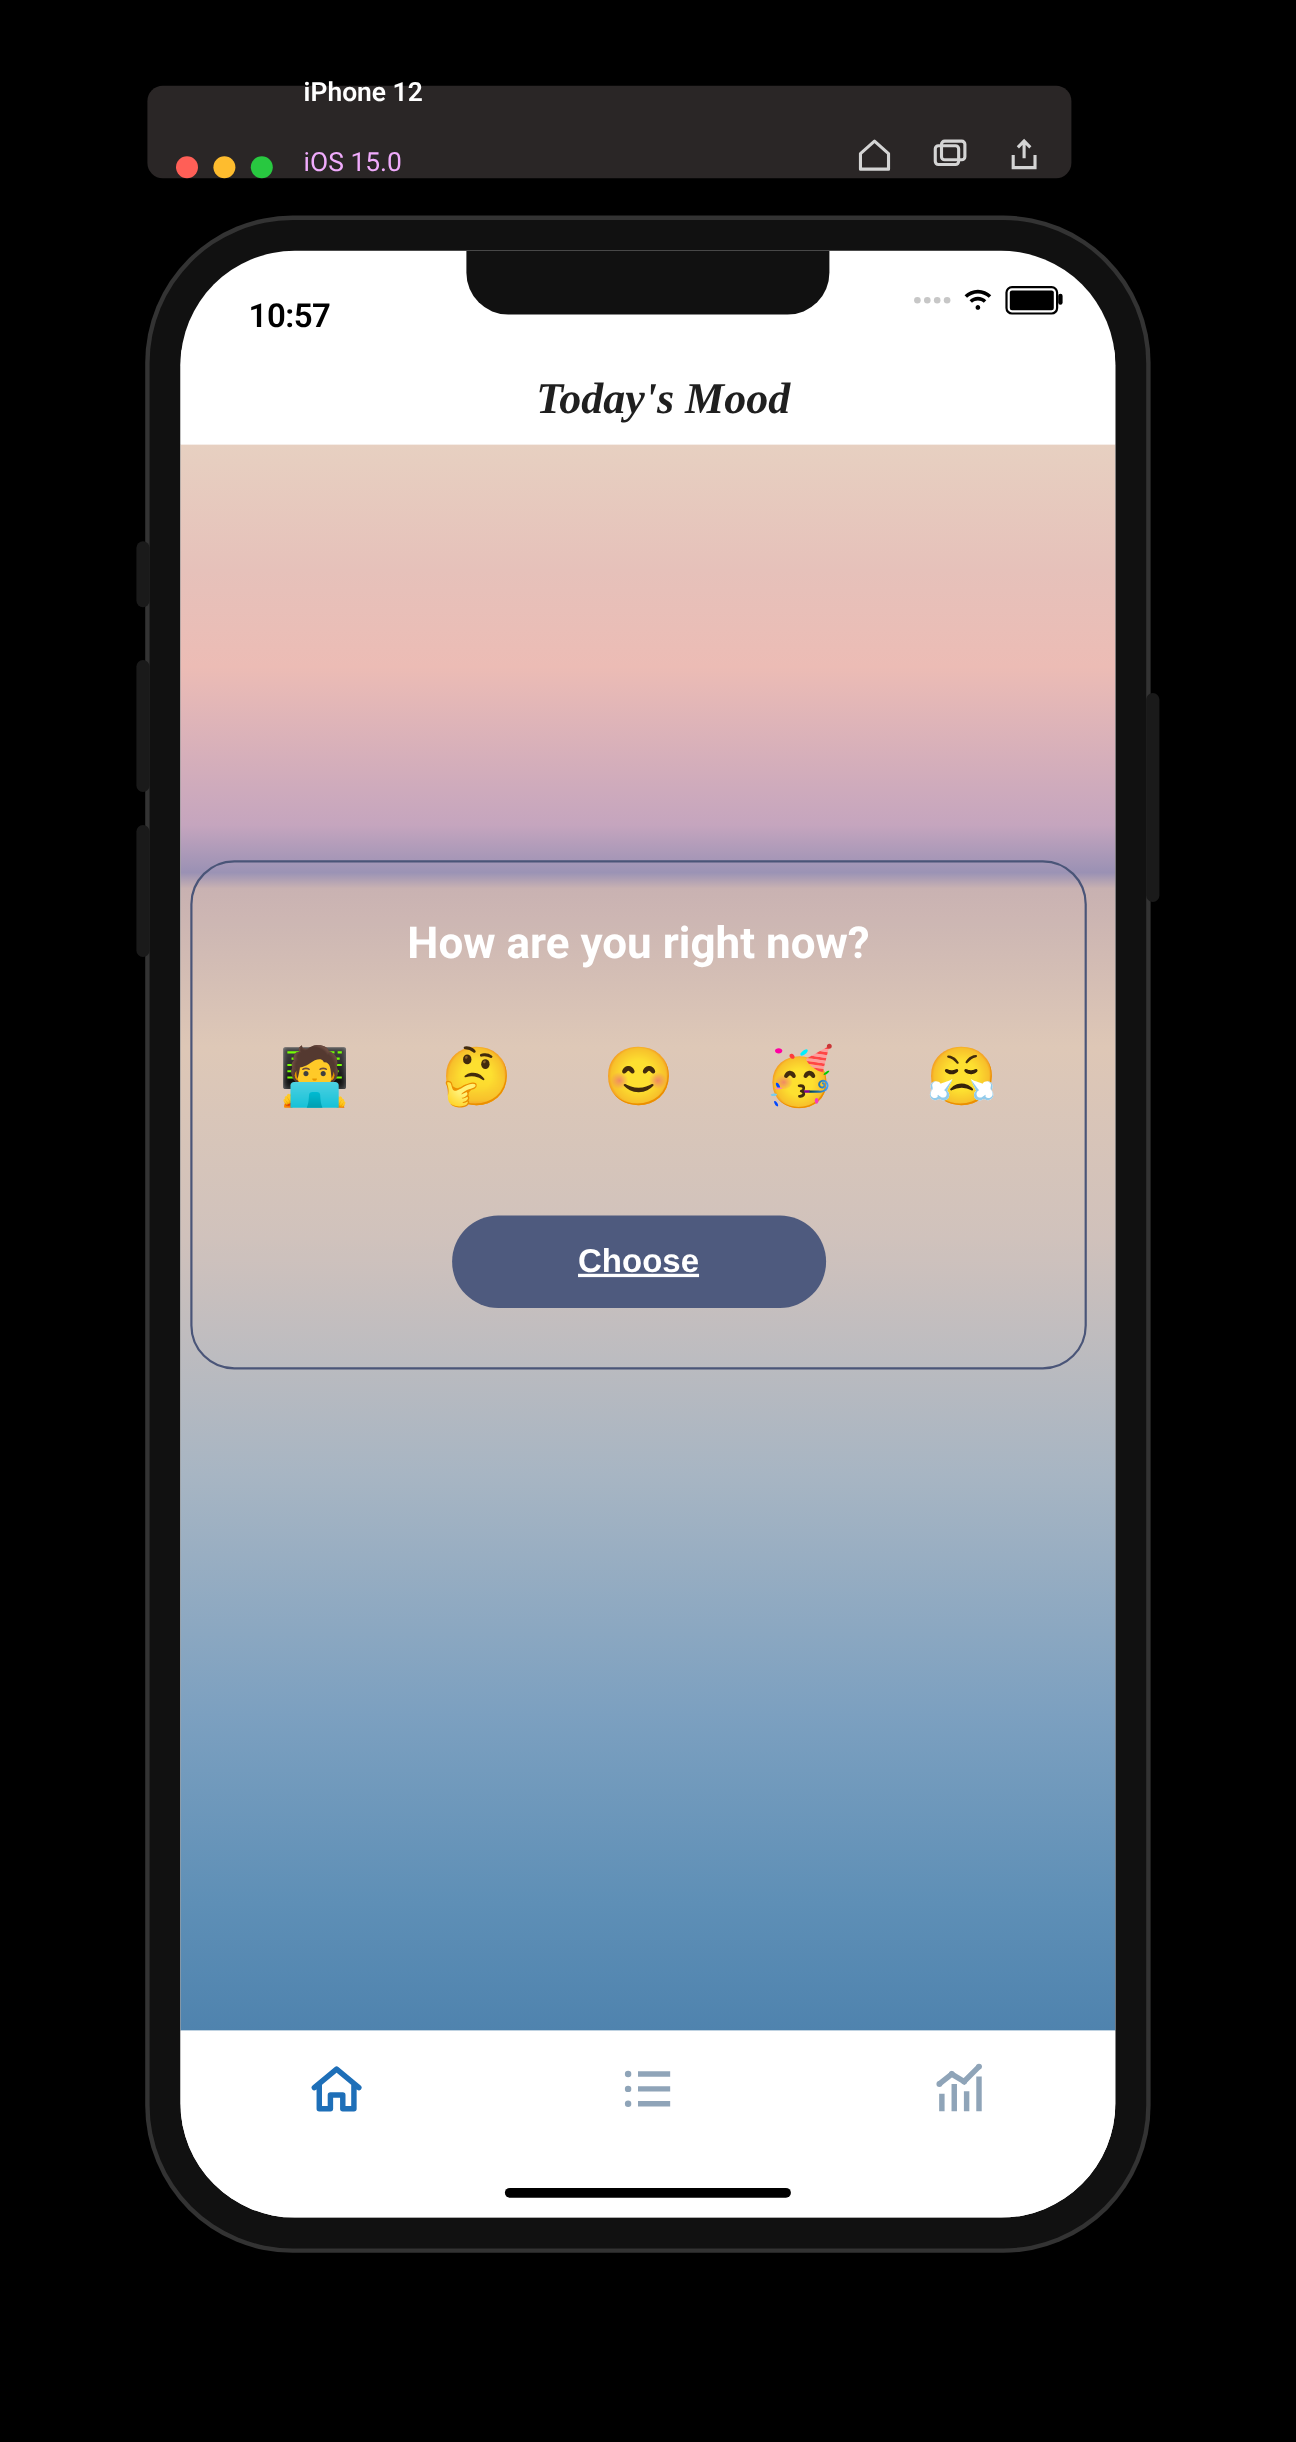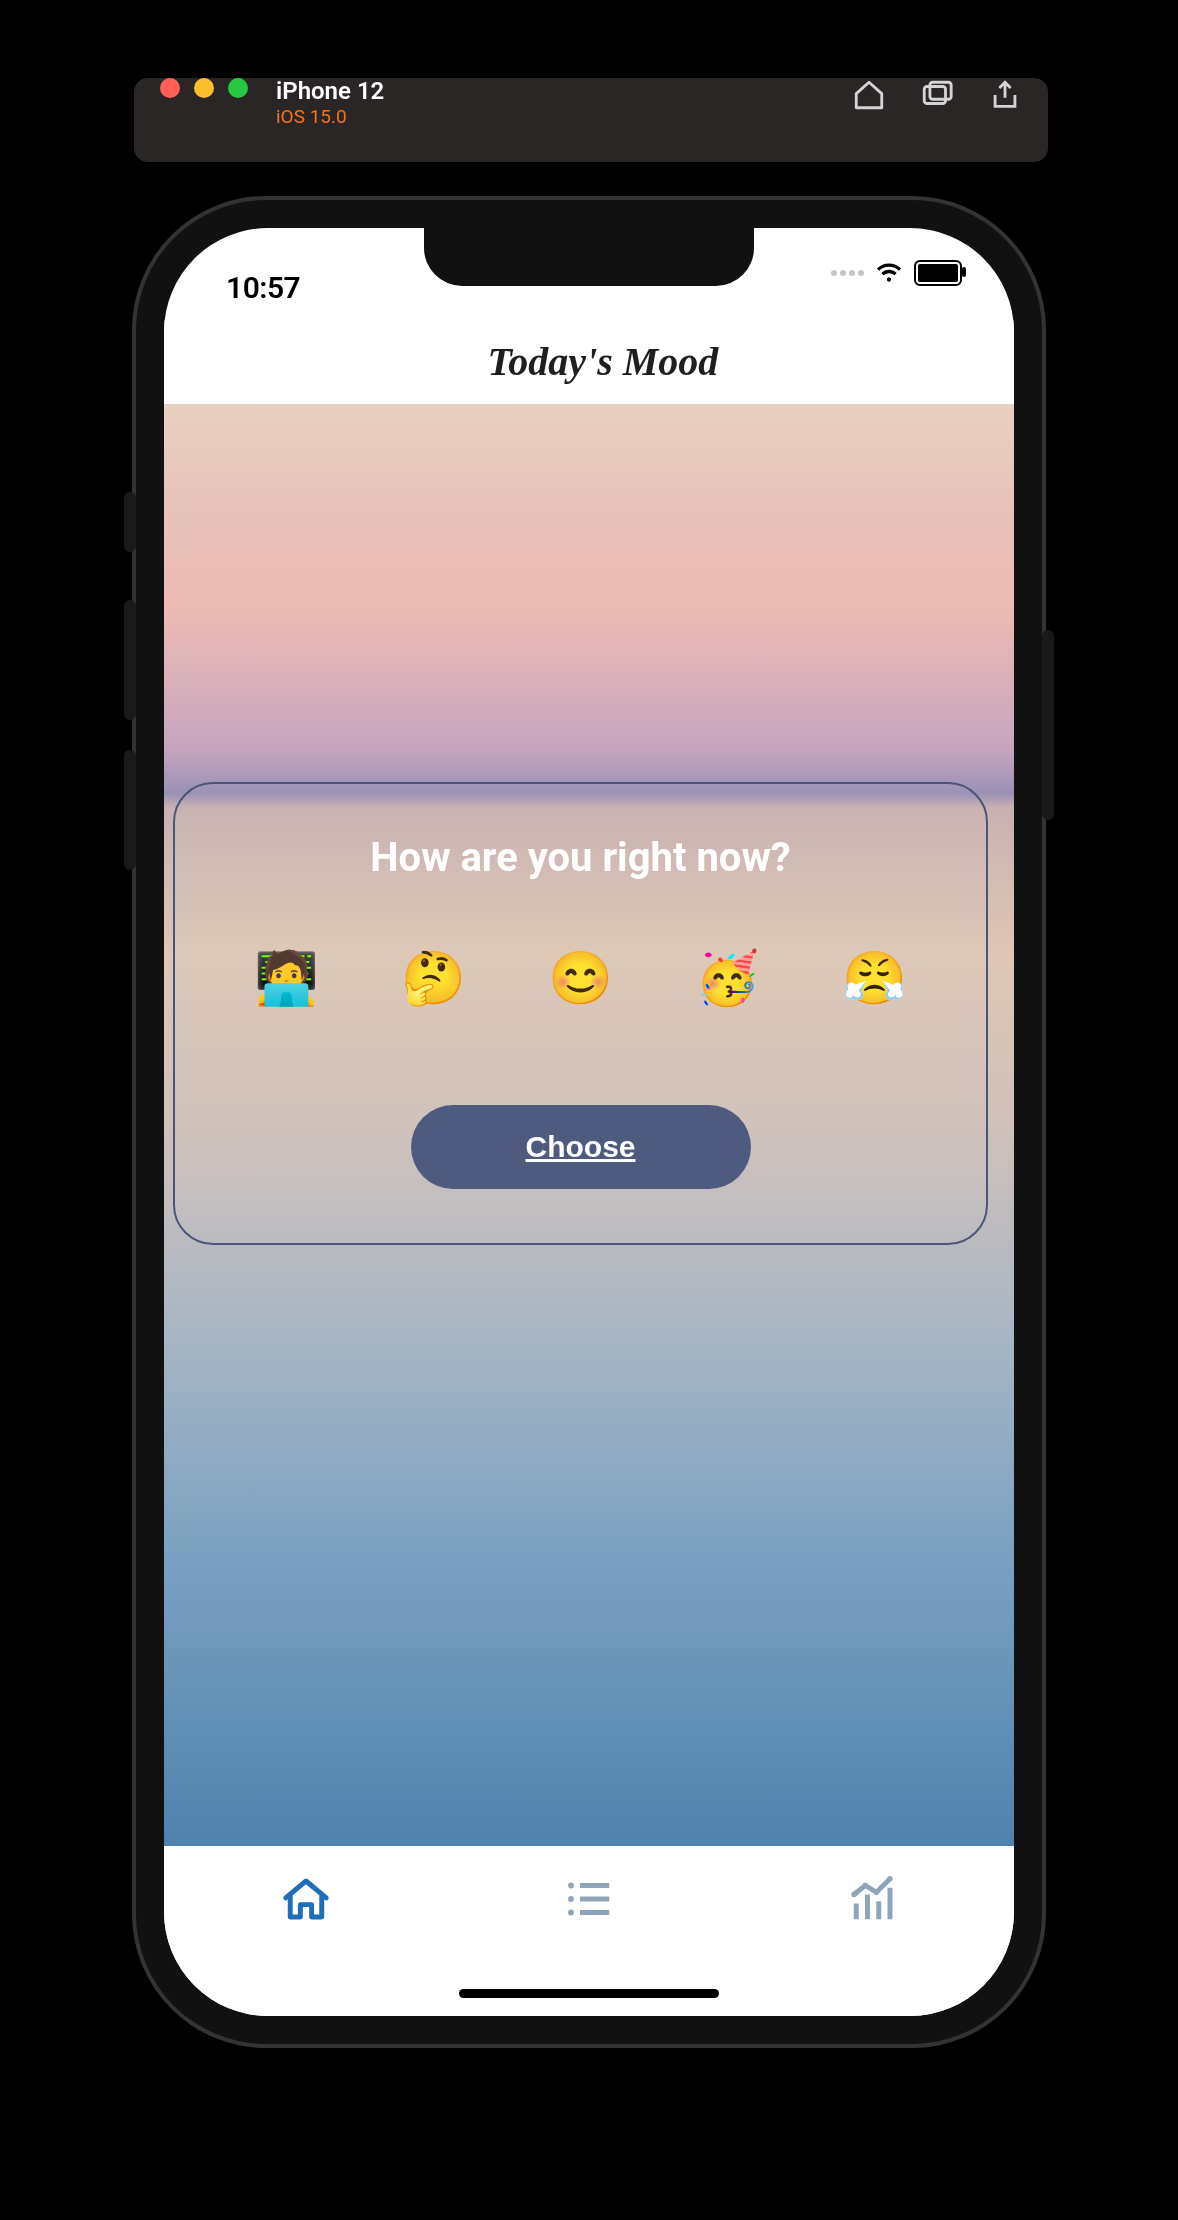--- a/index.html
+++ b/index.html
@@ -10,37 +10,37 @@
     background: #000;
     font-family: -apple-system, BlinkMacSystemFont, "Segoe UI", Roboto, Helvetica, Arial, sans-serif;
     overflow: hidden;
   }
 
   
   .sim-bar {
     position: absolute;
     top: 78px;
     left: 134px;
-    width: 914px;
+    width: 840px;
     height: 84px;
     background: #2a2626;
     border-radius: 14px;
     display: flex;
-    align-items: flex-start;
+    align-items: flex-end;
     padding: 0 26px;
     box-sizing: border-box;
   }
   .traffic-lights { display: flex; gap: 14px; align-items: center; }
   .dot { width: 20px; height: 20px; border-radius: 50%; }
   .dot.red { background: #ff5f57; }
   .dot.yellow { background: #febc2e; }
   .dot.green { background: #28c840; }
   .sim-device-info { margin-left: 28px; line-height: 1.15; }
   .sim-device-name { color: #fff; font-size: 24px; font-weight:600; }
-  .sim-os { color: #f97316; font-size: 19px; }
+  .sim-os { color: #f0abfc; font-size: 24px; margin-top: 36px; }
   .sim-actions { margin-left: auto; display: flex; gap: 34px; align-items: center; }
   .sim-actions svg { width: 34px; height: 34px; stroke: #d4d4d4; fill: none; stroke-width: 2; }
 
   
   .phone {
     position: absolute;
     top: 200px;
     left: 136px;
     width: 906px;
     height: 1844px;

